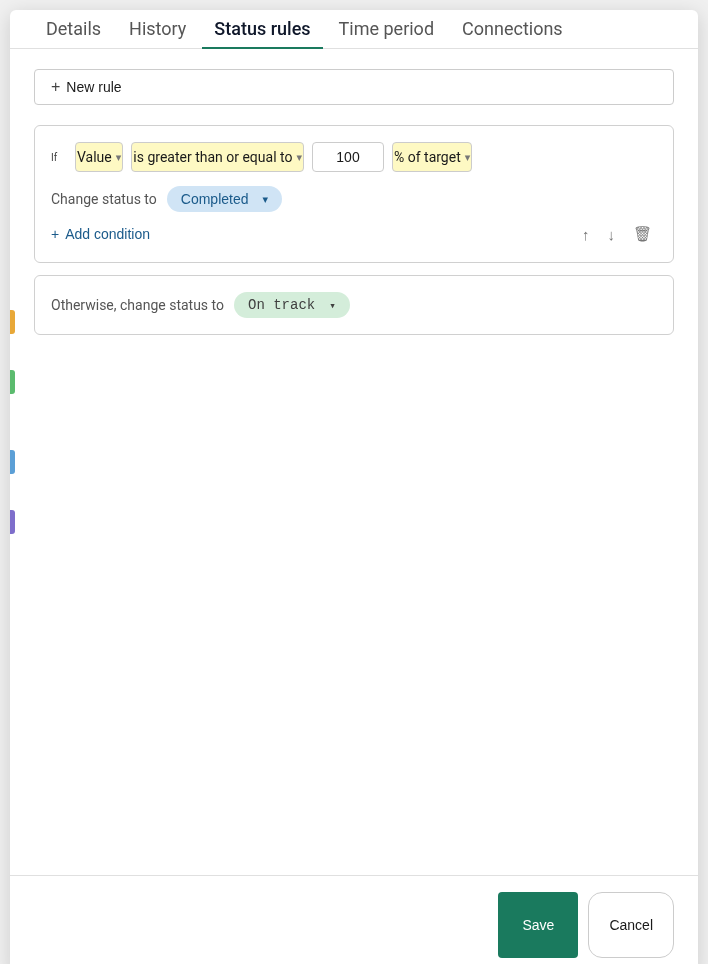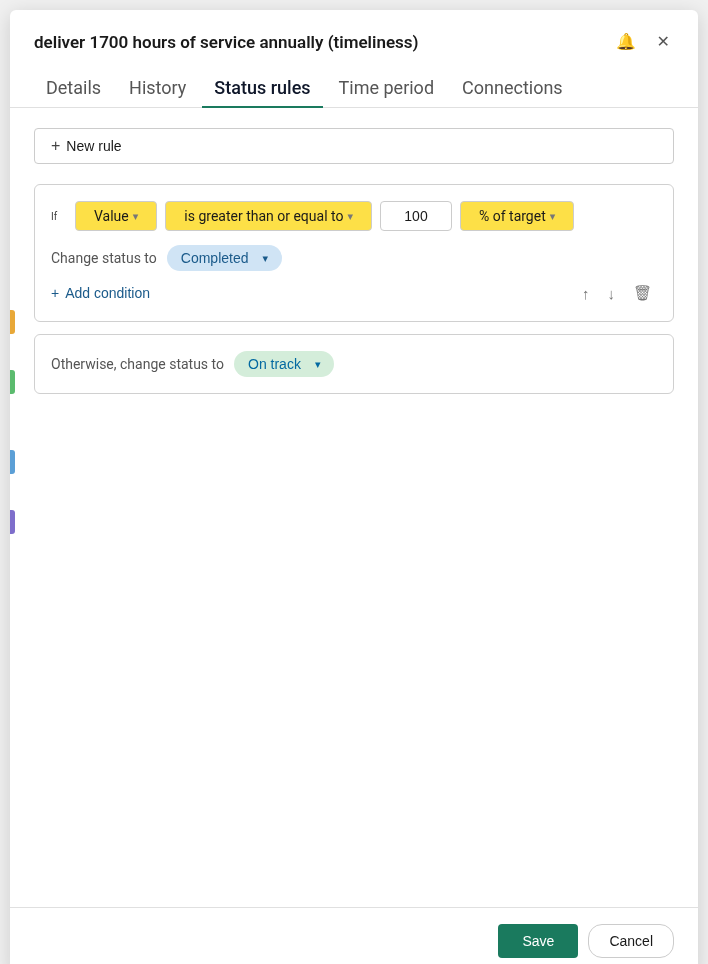--- a/index.html
+++ b/index.html
@@ -118,24 +118,24 @@
     .condition-label {
       color: #404040;
       font-size: 10px;
       min-width: 16px;
     }
 
     .dropdown-select {
       display: inline-flex;
       align-items: center;
       gap: 4px;
-      padding: 6px 18px;
+      padding: 6px 1px;
       border: 1px solid #ccc;
       border-radius: 4px;
-      background: #fde047;
+      background: #fef9c3;
       cursor: pointer;
       font-size: 14px;
       color: #1a1a1a;
       white-space: nowrap;
     }
     .dropdown-select .chevron {
       font-size: 11px;
       color: #777;
     }
 
@@ -170,21 +170,22 @@
       font-size: 14px;
       cursor: pointer;
       border: none;
     }
     .status-badge.completed {
       background: #d0e4f5;
       color: #1a5a8a;
     }
     .status-badge.on-track {
       background: #d4edda;
-      color: #0369a1;
+      color: #404040;
+      font-family: Liberation Mono, monospace;
     }
     .status-badge .chevron {
       font-size: 11px;
     }
 
     
     .actions-row {
       display: flex;
       align-items: center;
       justify-content: space-between;
@@ -246,21 +247,21 @@
       padding: 8px 24px;
       background: #1a7a5e;
       color: #fff;
       border: none;
       border-radius: 4px;
       font-size: 14px;
       cursor: pointer;
       font-weight: 500;
     }
     .btn-cancel {
-      padding: 8px 20px;
+      padding: 24px 20px;
       background: #fff;
       color: #1a1a1a;
       border: 1px solid #ccc;
       border-radius: 14px;
       font-size: 14px;
       cursor: pointer;
     }
 
     
     .side-indicators {
@@ -282,31 +283,20 @@
 
 <div class="modal">
 
   <div class="side-indicators">
     <div class="side-dot" style="background:#e8a838;"></div>
     <div class="side-dot" style="background:#5bbb6e; margin-top:30px;"></div>
     <div class="side-dot" style="background:#5b9fd6; margin-top:50px;"></div>
     <div class="side-dot" style="background:#7e6ecb; margin-top:30px;"></div>
   </div>
 
-  <div class="modal-header">
-    <span class="modal-title">deliver 1700 hours of service annually (timeliness)</span>
-    <div class="modal-header-icons">
-      <button class="icon-btn">
-        <span>🔔</span>
-      </button>
-      <button class="icon-btn">
-        <span>✕</span>
-      </button>
-    </div>
-  </div>
 
   <div class="tabs">
     <div class="tab">
       <span>Details</span>
     </div>
     <div class="tab">
       <span>History</span>
     </div>
     <div class="tab active">
       <span>Status rules</span>

